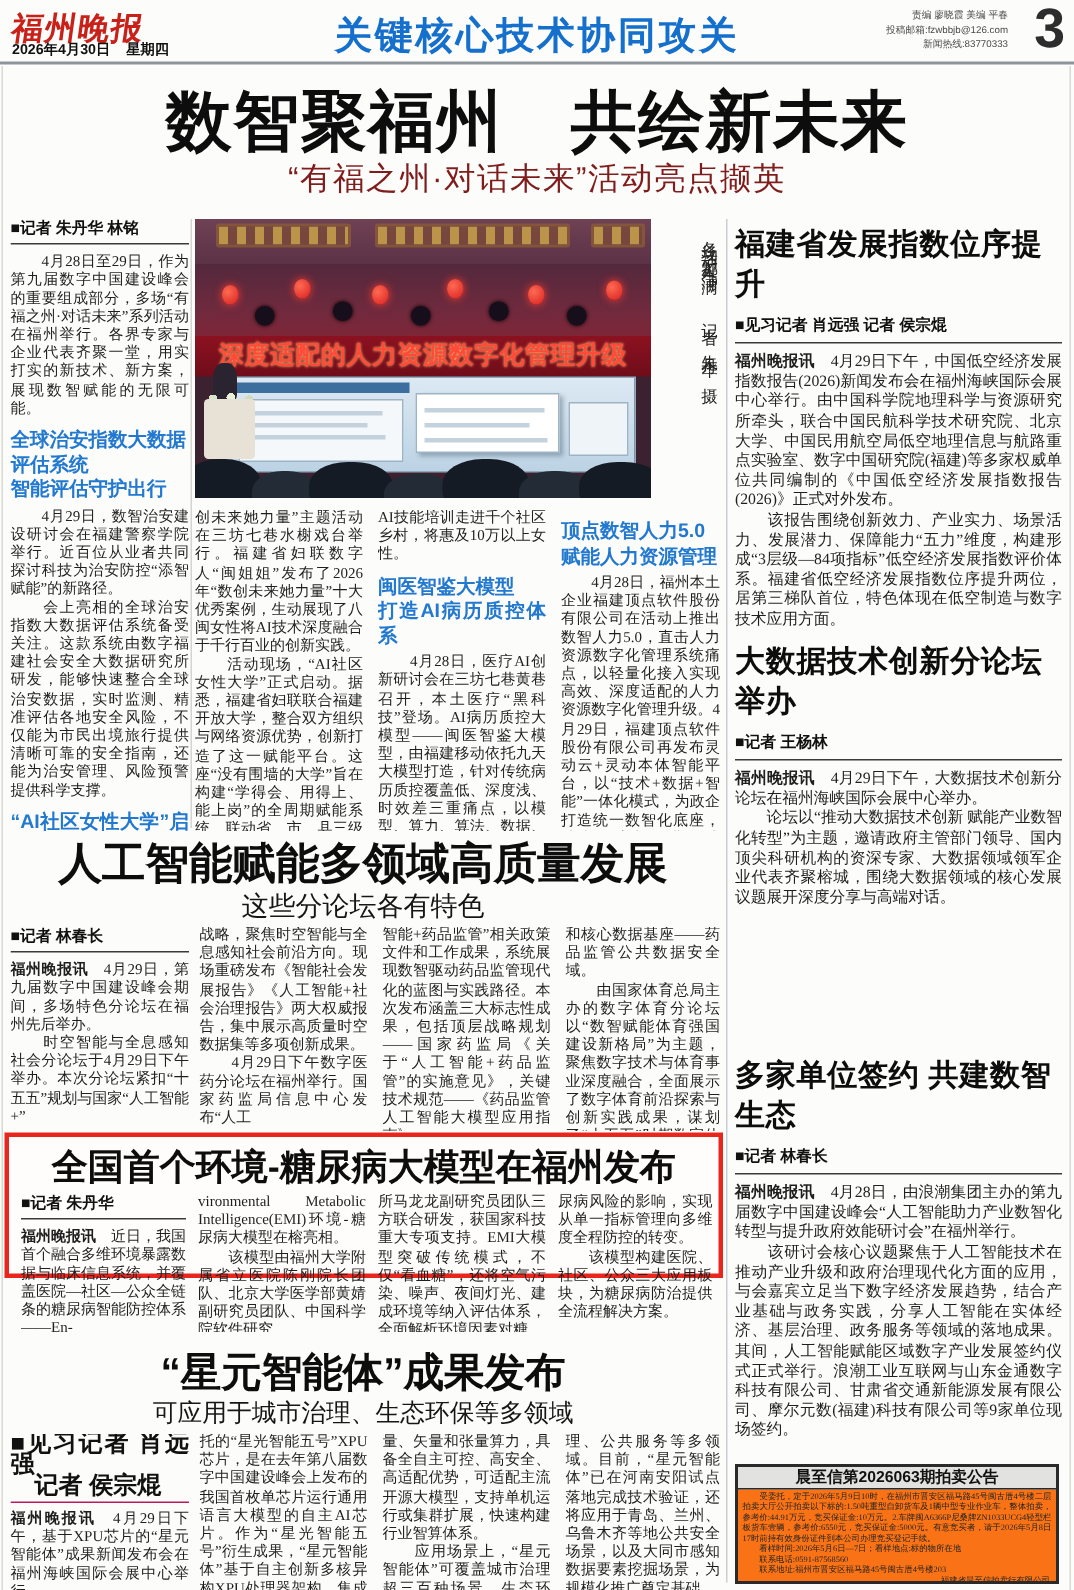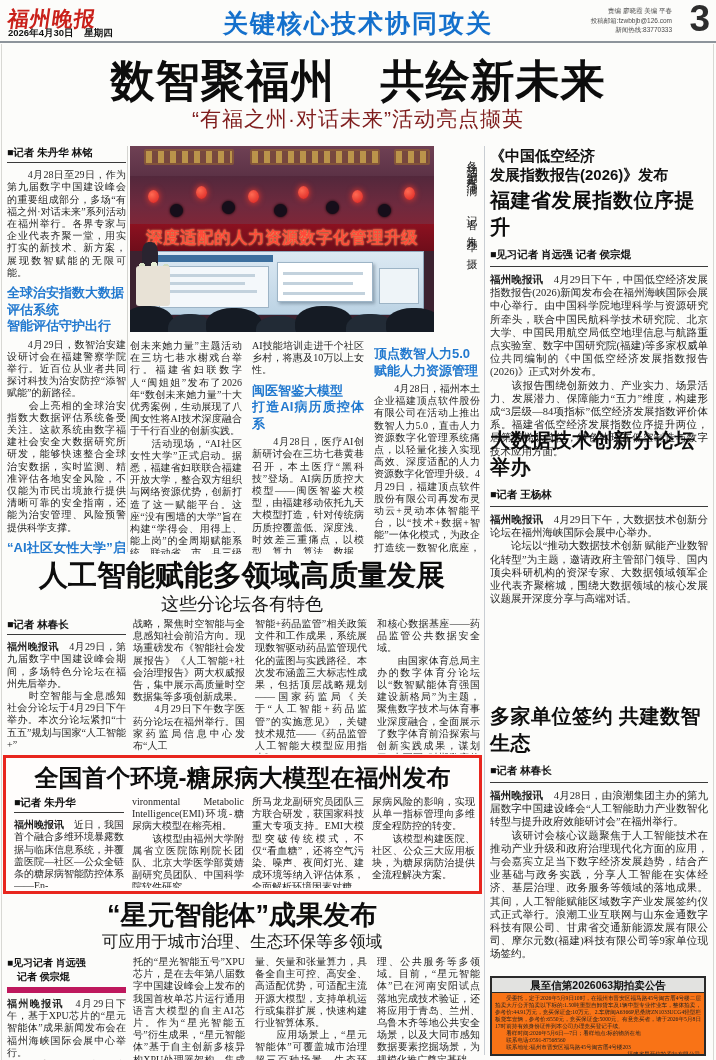--- a/index.html
+++ b/index.html
@@ -20,21 +20,21 @@
   .mast-info{right:44px;top:6px;text-align:right;font-size:6.5px;line-height:9.5px;color:#4a4a4a;font-family:var(--sans);}
   .pagenum{right:6px;top:-2px;font-size:37px;font-weight:bold;color:#2d2d2d;font-family:var(--sans);}
   .mast-rule{left:0;top:41px;width:716px;height:2px;background:#8d949b;}
 
   
   .lead-h{left:0;top:52px;width:100%;text-align:center;font-family:var(--sans);font-weight:900;font-size:44px;color:#0d0d0d;letter-spacing:1px;}
   .lead-sub{left:0;top:105px;width:100%;text-align:center;font-family:var(--sans);font-weight:500;font-size:21px;color:#7f1d1d;letter-spacing:1px;}
 
   
   .rep{font-family:var(--sans);font-weight:bold;font-size:10.5px;color:#111;border-bottom:1px solid #3a3a3a;padding-bottom:4px;margin-bottom:6px;}
-  .rep2{font-family:var(--sans);font-weight:bold;font-size:10px;line-height:14px;color:#111;border-bottom:6px solid #be185d;padding-bottom:3px;margin-bottom:5px;white-space:pre-line;}
+  .rep2{font-family:var(--sans);font-weight:bold;font-size:16px;line-height:14px;color:#111;border-bottom:1px solid #be185d;padding-bottom:3px;margin-bottom:5px;white-space:pre-line;}
   .btxt{font-size:10px;line-height:12.2px;text-align:justify;color:#1f1f1f;}
   .btxt p{margin:0;}
   .btxt .xh{font-weight:bold;font-family:var(--sans);}
   .bluehead{color:#2279cf;font-family:var(--sans);font-weight:bold;font-size:13px;line-height:16.5px;white-space:pre-line;margin:6px 0 4px;}
 
   
   .left-rail{left:7px;top:146px;width:119px;height:410px;overflow:hidden;}
   .vline1{left:127px;top:146px;height:406px;width:1px;background:#d4d4d0;}
   .vline2{left:484px;top:146px;height:909px;width:1px;background:#c9ced3;}
 
@@ -77,21 +77,21 @@
   
   .forum-h{left:0;top:556px;width:484px;text-align:center;font-family:var(--sans);font-weight:900;font-size:29px;color:#0d0d0d;}
   .forum-sub{left:0;top:592px;width:484px;text-align:center;font-family:var(--sans);font-size:18px;color:#161616;}
   .fcol{top:618px;height:136px;overflow:hidden;}
   .fc1{left:7px;width:119px;}
   .fc2{left:133px;width:112px;}
   .fc3{left:255px;width:112px;}
   .fc4{left:377px;width:103px;}
 
   
-  .emibox{left:3px;top:755px;width:479px;height:139px;border:3px solid #e8261e;background:#fffdfc;}
+  .emibox{left:3px;top:755px;width:479px;height:97px;border:3px solid #e8261e;background:#fffdfc;}
   .emi-h{position:absolute;left:0;top:4px;width:100%;text-align:center;font-family:var(--sans);font-weight:900;font-size:24px;color:#0d0d0d;}
   .ecol{position:absolute;top:38px;height:92px;overflow:hidden;}
   .ec1{left:8px;width:110px;}
   .ec2{left:126px;width:112px;}
   .ec3{left:246px;width:112px;}
   .ec4{left:366px;width:103px;}
 
   
   .xy-h{left:0;top:897px;width:484px;text-align:center;font-family:var(--sans);font-weight:900;font-size:27px;color:#0d0d0d;}
   .xy-sub{left:0;top:931px;width:484px;text-align:center;font-family:var(--sans);font-size:16.5px;color:#161616;}
@@ -262,22 +262,20 @@
   </div>
   <div class="abs xcol fc3 btxt">
     <p>量、矢量和张量算力，具备全自主可控、高安全、高适配优势，可适配主流开源大模型，支持单机运行或集群扩展，快速构建行业智算体系。</p>
     <p>　　应用场景上，“星元智能体”可覆盖城市治理超三百种场景、生态环保、应急管</p>
   </div>
   <div class="abs xcol fc4 btxt">
     <p>理、公共服务等多领域。目前，“星元智能体”已在河南安阳试点落地完成技术验证，还将应用于青岛、兰州、乌鲁木齐等地公共安全场景，以及大同市感知数据要素挖掘场景，为规模化推广奠定基础。</p>
   </div>
 
   <div class="abs rail" style="top:146px">
-    <div class="r-kicker">《中国低空经济
-发展指数报告(2026)》发布</div>
     <div class="r-head">福建省发展指数位序提升</div>
     <div class="rep">■见习记者 肖远强 记者 侯宗焜</div>
     <div class="rtxt">
       <p><b class="xh">福州晚报讯</b><span>　4月29日下午，中国低空经济发展指数报告(2026)新闻发布会在福州海峡国际会展中心举行。由中国科学院地理科学与资源研究所牵头，联合中国民航科学技术研究院、北京大学、中国民用航空局低空地理信息与航路重点实验室、数字中国研究院(福建)等多家权威单位共同编制的《中国低空经济发展指数报告(2026)》正式对外发布。</span></p>
       <p>　　该报告围绕创新效力、产业实力、场景活力、发展潜力、保障能力“五力”维度，构建形成“3层级—84项指标”低空经济发展指数评价体系。福建省低空经济发展指数位序提升两位，居第三梯队首位，特色体现在低空制造与数字技术应用方面。</p>
     </div>
   </div>
 
   <div class="abs rail" style="top:424px">
     <div class="r-head">大数据技术创新分论坛举办</div>

